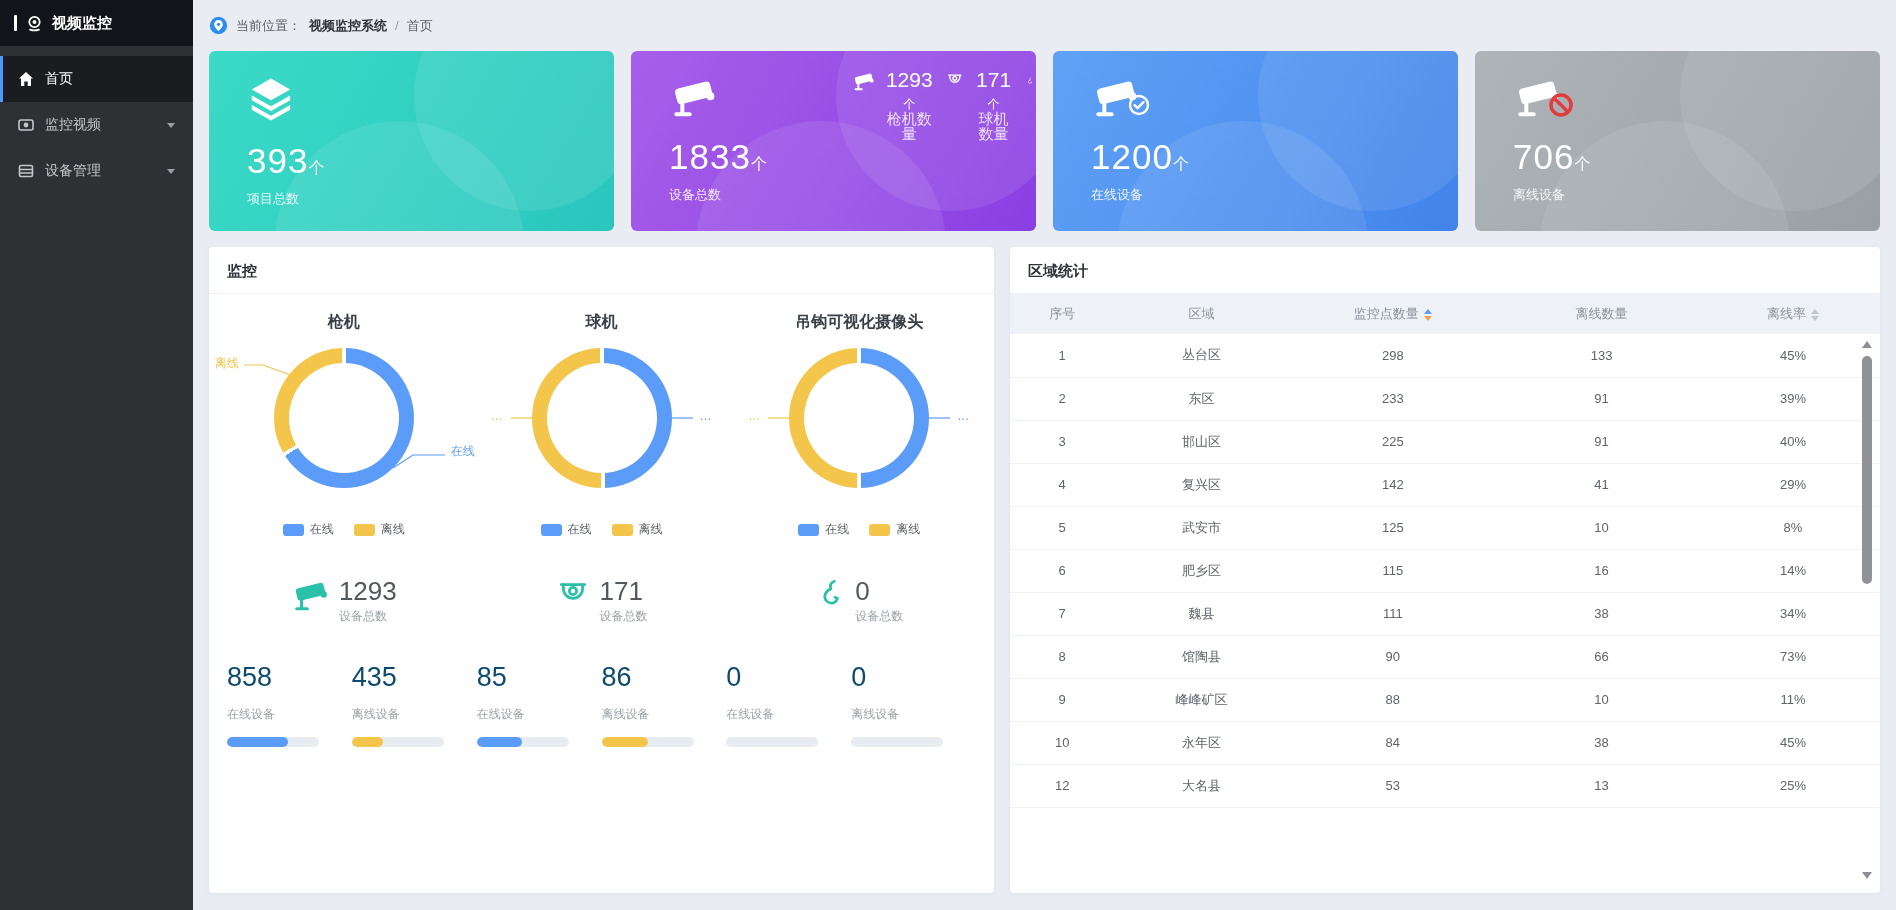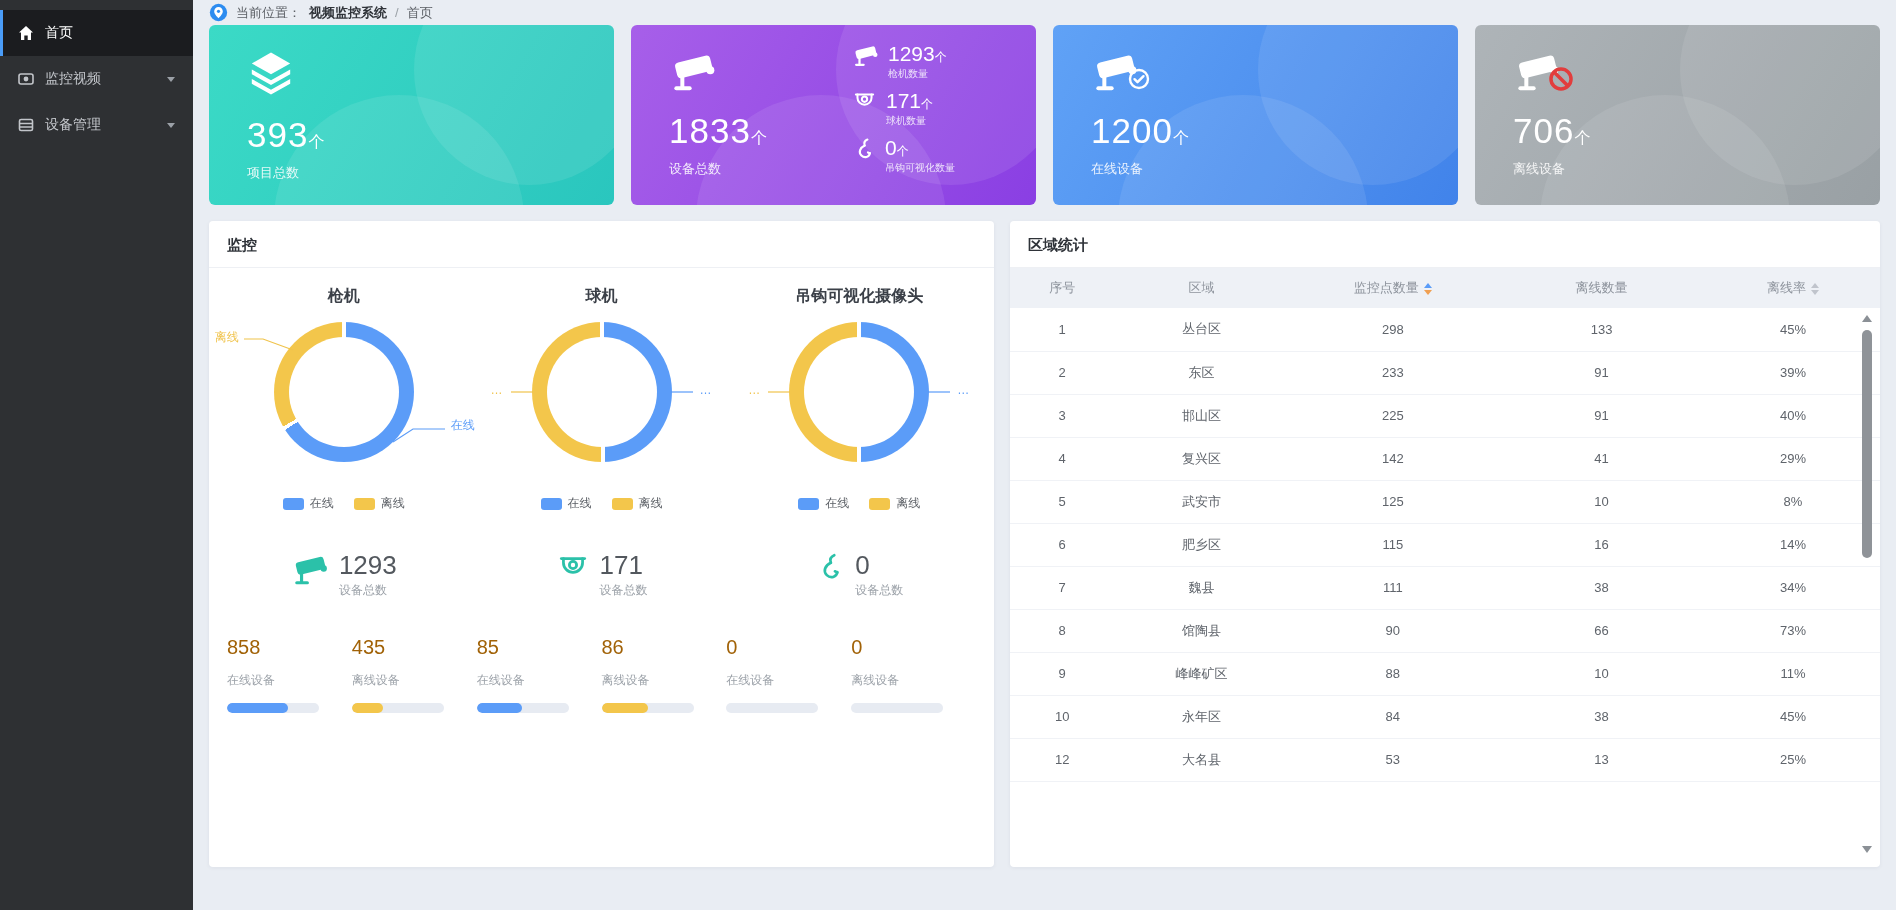--- a/index.html
+++ b/index.html
@@ -11,44 +11,44 @@
   .logo { height:46px; background:#131419; display:flex; align-items:center; gap:9px; padding:0 14px; color:#fff; font-size:15px; font-weight:bold; }
   .logo-bar { width:3px; height:16px; background:#fff; border-radius:1px; }
   .nav { padding-top:10px; }
   .nav-item { height:46px; display:flex; align-items:center; gap:11px; padding:0 18px; font-size:14px; color:#c2c5ca; cursor:pointer; }
   .nav-item.active { background:#1b1c1f; color:#fff; border-left:3px solid #4a9cf8; padding-left:15px; }
   .nav-item svg { flex-shrink:0; }
   .nav-caret { margin-left:auto; width:0; height:0; border-left:4px solid transparent; border-right:4px solid transparent; border-top:5px solid #9ba0a7; }
 
   
   .main { flex:1; padding:0 16px; }
-  .breadcrumb { height:25px; display:flex; align-items:center; gap:8px; font-size:13px; color:#5c6066; }
+  .breadcrumb { height:51px; display:flex; align-items:center; gap:8px; font-size:13px; color:#5c6066; }
   .breadcrumb b { color:#2f3339; }
   .breadcrumb .sep { color:#9aa0a6; }
 
   
   .cards { display:grid; grid-template-columns:repeat(4,1fr); gap:17px; height:180px; }
   .card { position:relative; border-radius:6px; overflow:hidden; color:#fff; }
   .card.c-teal   { background:linear-gradient(120deg,#3bdac6,#2ac6be); }
   .card.c-purple { background:linear-gradient(120deg,#a75fe9,#8a3fe3); }
   .card.c-blue   { background:linear-gradient(120deg,#60a2f6,#4183ea); }
   .card.c-gray   { background:linear-gradient(120deg,#aeb4b8,#99a0a4); }
   .deco { position:absolute; border-radius:50%; background:rgba(255,255,255,.09); }
   .deco.a { width:230px; height:230px; right:-30px; top:-70px; }
   .deco.b { width:250px; height:250px; right:90px; bottom:-140px; }
   .card-body { position:absolute; left:38px; top:24px; width:150px; text-align:left; }
   .card-num { margin-top:14px; font-size:35px; font-weight:500; letter-spacing:1px; }
   .card-unit { font-size:16px; font-weight:400; }
   .card-lbl { margin-top:9px; font-size:13px; color:rgba(255,255,255,.88); }
-  .card-sub { position:absolute; right:26px; top:18px; width:158px; display:flex; flex-direction:column; gap:11px; }
+  .card-sub { position:absolute; right:26px; top:18px; width:158px; display:flex; gap:11px;text-align:center; }
   .sub-row { display:flex; gap:9px; align-items:flex-start; }
   .sub-texts { line-height:1; }
   .sub-num { font-size:21px; font-weight:500; }
   .sub-unit { font-size:12px; }
-  .sub-lbl { margin-top:5px; font-size:10px; color:rgba(255,255,255,.82); }
+  .sub-lbl { font-size:15px; color:rgba(255,255,255,.82); }
   .badge { position:absolute; }
 
   
   .panels { display:grid; grid-template-columns:785px 1fr; gap:16px; margin-top:16px; height:646px; }
   .panel { background:#fff; border-radius:4px; box-shadow:0 1px 4px rgba(30,40,60,.06); position:relative; }
   .panel-header { height:47px; line-height:47px; padding:0 18px; font-size:15px; font-weight:bold; color:#2f3339; border-bottom:1px solid #eef0f4; }
 
   
   .charts-row { display:flex; padding:4px 6px 0; }
   .chart-col { flex:1; position:relative; }
@@ -68,21 +68,21 @@
   .legend-row { display:flex; justify-content:center; gap:20px; margin-top:28px; font-size:12px; color:#5c6066; }
   .legend-item { display:flex; align-items:center; gap:6px; }
   .chip { width:21px; height:12px; border-radius:3px; }
   .chip.online { background:#5b9cf8; } .chip.offline { background:#f3c64b; }
   .total-row { display:flex; justify-content:center; align-items:flex-start; gap:10px; margin-top:40px; height:50px; color:#2bc1a9; }
   .total-texts { line-height:1; }
   .total-num { font-size:26px; color:#53585e; }
   .total-lbl { margin-top:6px; font-size:12px; color:#9ba1a8; }
 
   .stats-row { display:grid; grid-template-columns:repeat(6,1fr); padding:0 18px; margin-top:34px; }
-  .stat-num { font-size:20px; color:#a16207; }
+  .stat-num { font-size:27px; color:#0c4a6e; }
   .stat-lbl { margin-top:13px; font-size:12px; color:#9ba1a8; }
   .bars-row { display:grid; grid-template-columns:repeat(6,1fr); padding:0 18px; margin-top:14px; }
   .bar { width:92px; height:10px; border-radius:5px; background:#e7ebf2; overflow:hidden; }
   .bar-fill { height:100%; border-radius:5px; }
 
   
   table { width:100%; border-collapse:collapse; table-layout:fixed; }
   thead th { background:#eef1f6; height:40px; font-size:13px; font-weight:normal; color:#8d939c; text-align:center; }
   tbody td { height:43px; font-size:13px; color:#5f646b; text-align:center; border-bottom:1px solid #f0f2f6; background:#fff; }
   .carets { display:inline-flex; flex-direction:column; gap:2px; margin-left:5px; vertical-align:middle; }
@@ -140,20 +140,27 @@
     </g>
     <g id="ic-webcam" fill="none" stroke="currentColor" stroke-width="1.8">
       <circle cx="8" cy="7" r="5.2"></circle>
       <circle cx="8" cy="7" r="2" fill="currentColor" stroke="none"></circle>
       <path d="M3.6 14.6 a7.5 4 0 0 0 8.8 0" stroke-linecap="round"></path>
     </g>
   </defs>
 </svg>
 
 <aside class="sidebar">
+  <div class="logo">
+    <span class="logo-bar"></span>
+    <svg width="17" height="17" viewBox="0 0 16 17">
+        <use href="#ic-webcam"></use>
+      </svg>
+    <span>视频监控</span>
+  </div>
   <nav class="nav">
     <div class="nav-item active">
       <svg width="16" height="16" viewBox="0 0 16 16">
           <use href="#ic-home"></use>
         </svg>
       <span>首页</span>
     </div>
     <div class="nav-item">
       <svg width="16" height="16" viewBox="0 0 16 16">
           <use href="#ic-video"></use>

